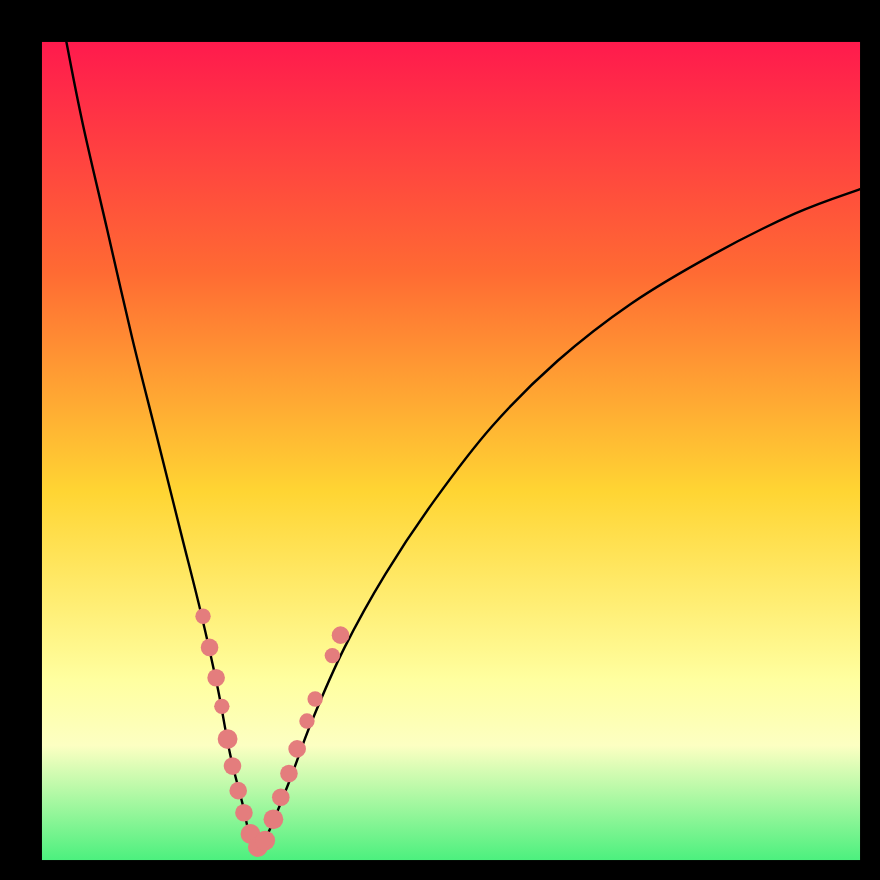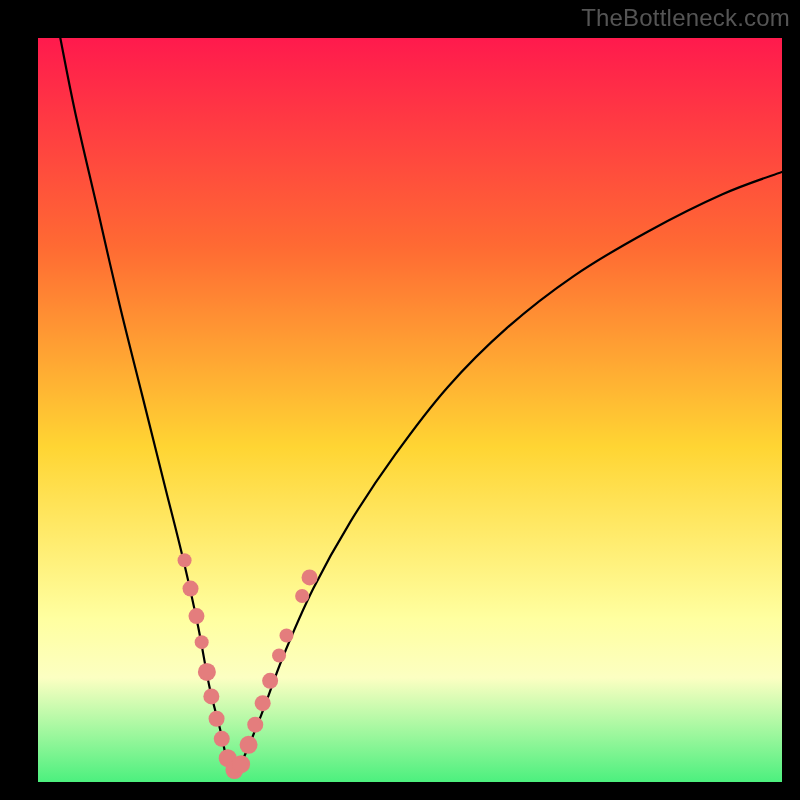--- a/index.html
+++ b/index.html
@@ -37,21 +37,20 @@
     letter-spacing: 0.2px;
   }
   svg {
     display: block;
   }
 </style>
 </head>
 <body>
 
 <div class="frame">
-  <div class="watermark">TheBottleneck.com</div>
   <div class="plot-area">
     <svg id="chart-svg" width="744" height="744" viewBox="0 0 744 744" preserveAspectRatio="none">
       <defs>
         <linearGradient id="bg-grad" x1="0" y1="0" x2="0" y2="1">
         <stop offset="0%" stop-color="#ff1a4d"></stop>
             <stop offset="28%" stop-color="#ff6a33"></stop>
             <stop offset="55%" stop-color="#ffd533"></stop>
             <stop offset="78%" stop-color="#ffffa0"></stop>
             <stop offset="86%" stop-color="#fcffc2"></stop>
             <stop offset="100%" stop-color="#4cf07e"></stop>

